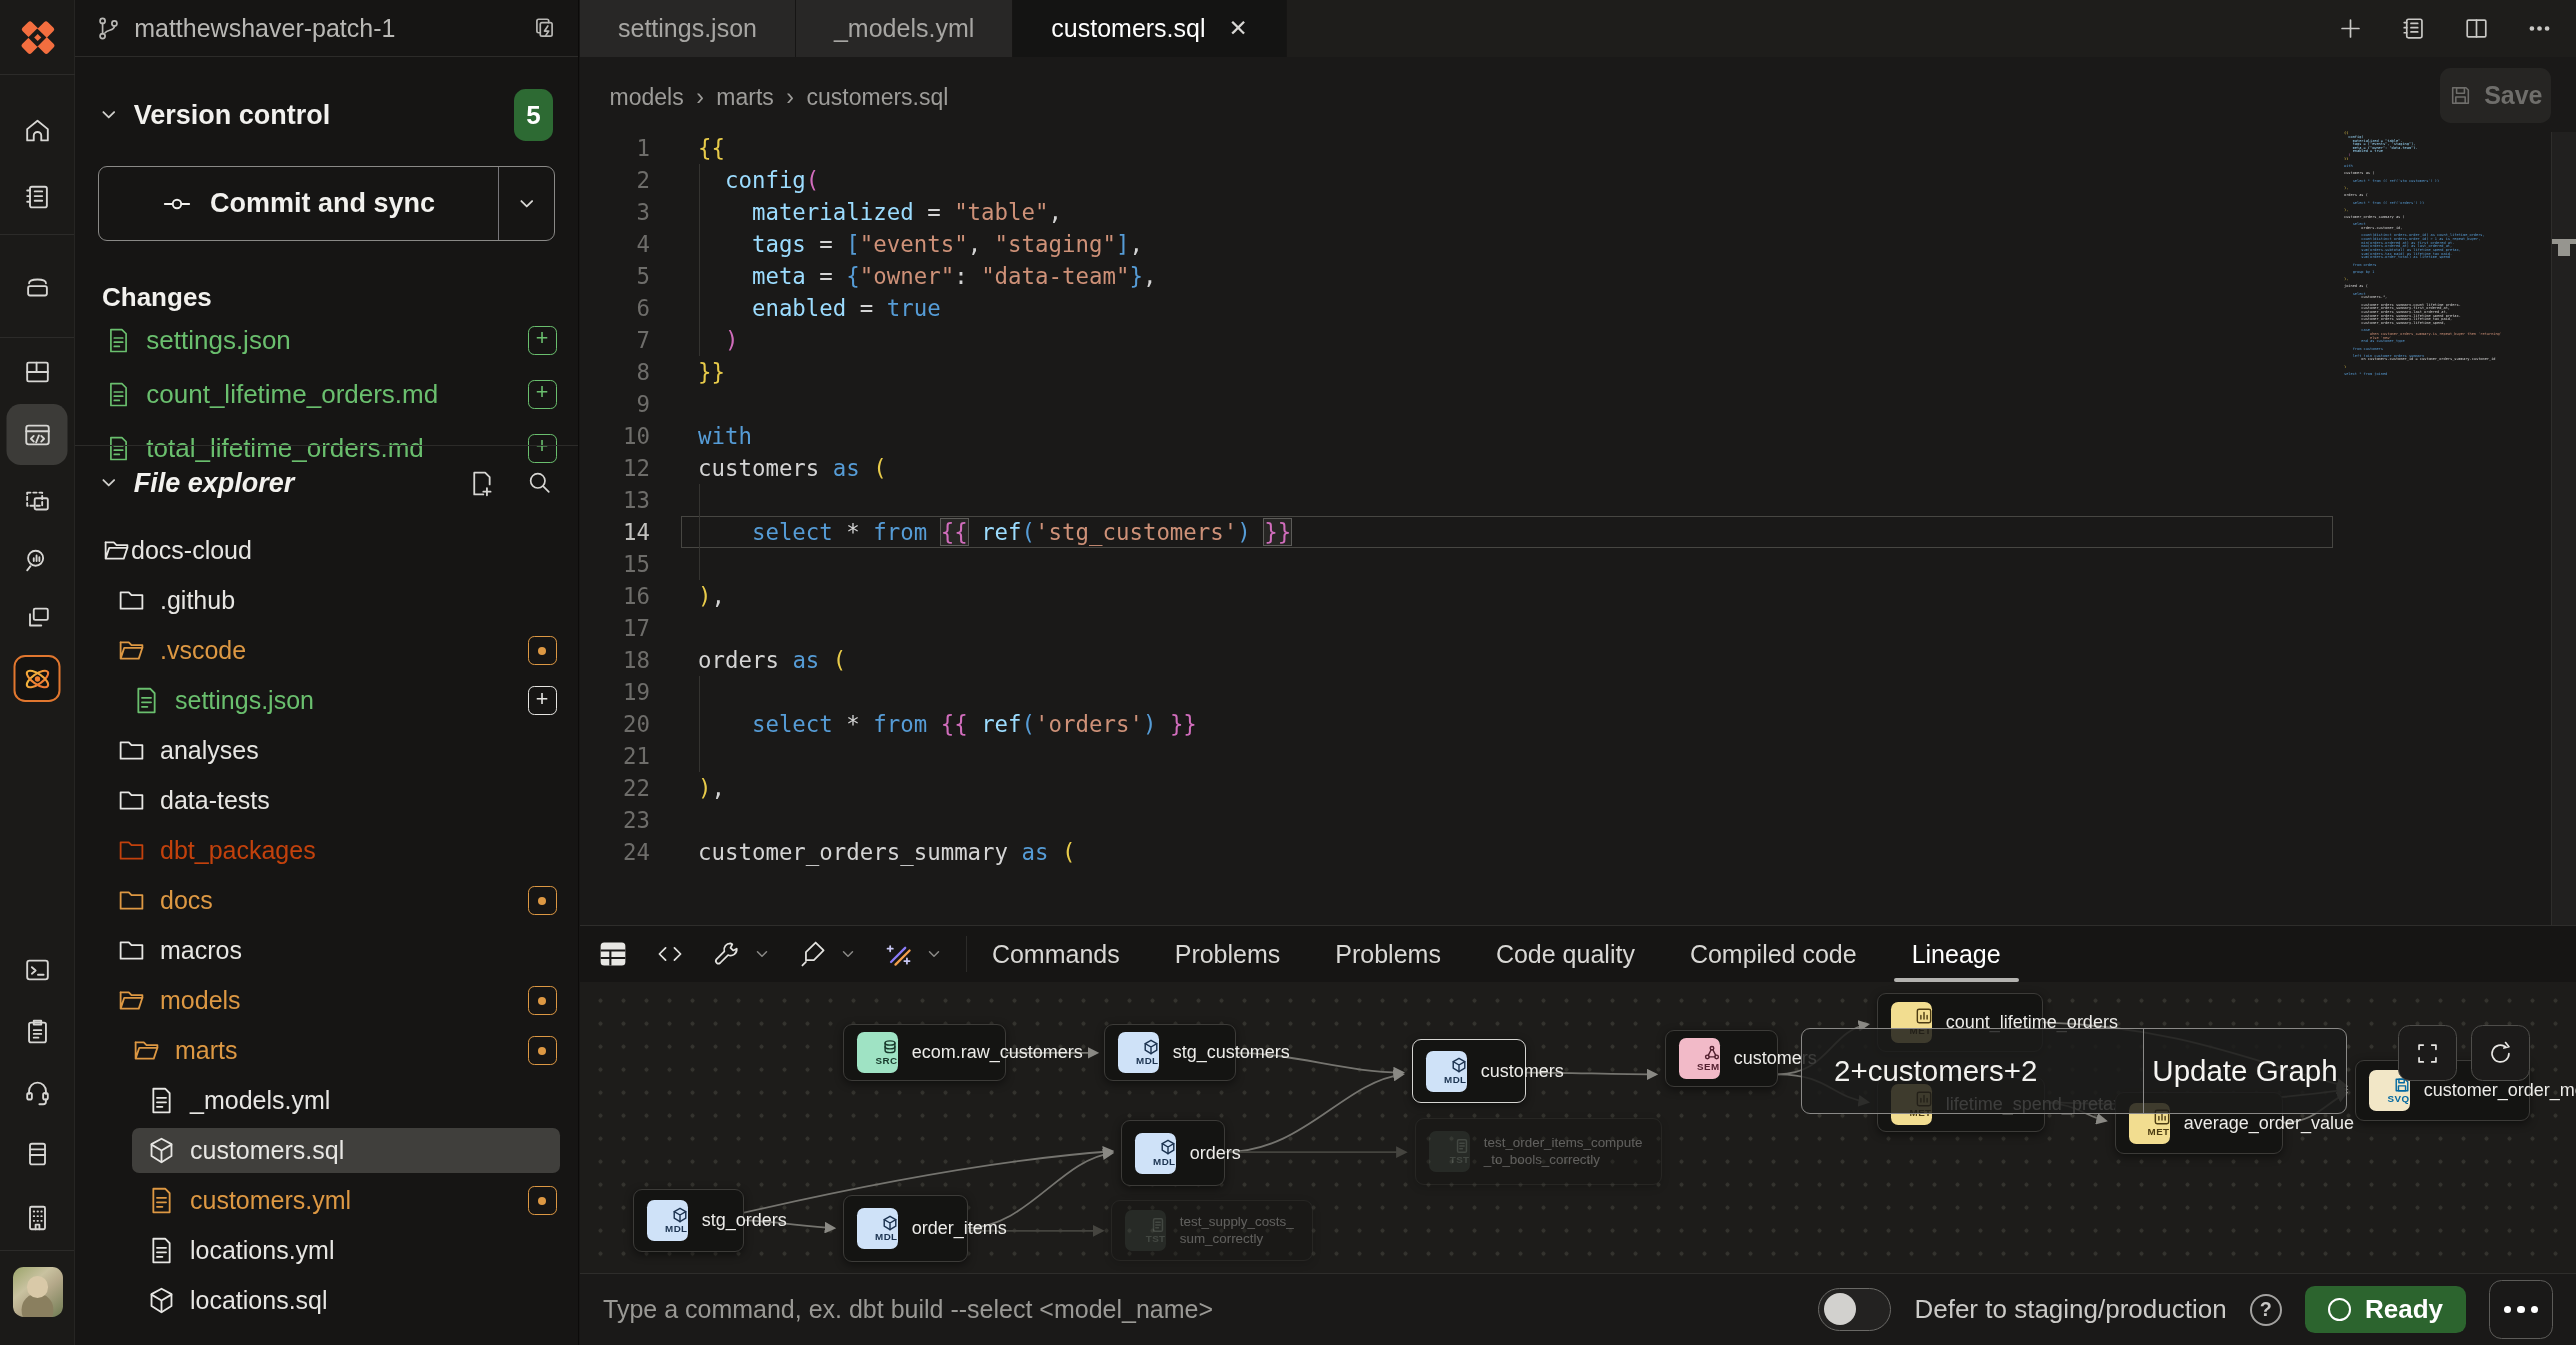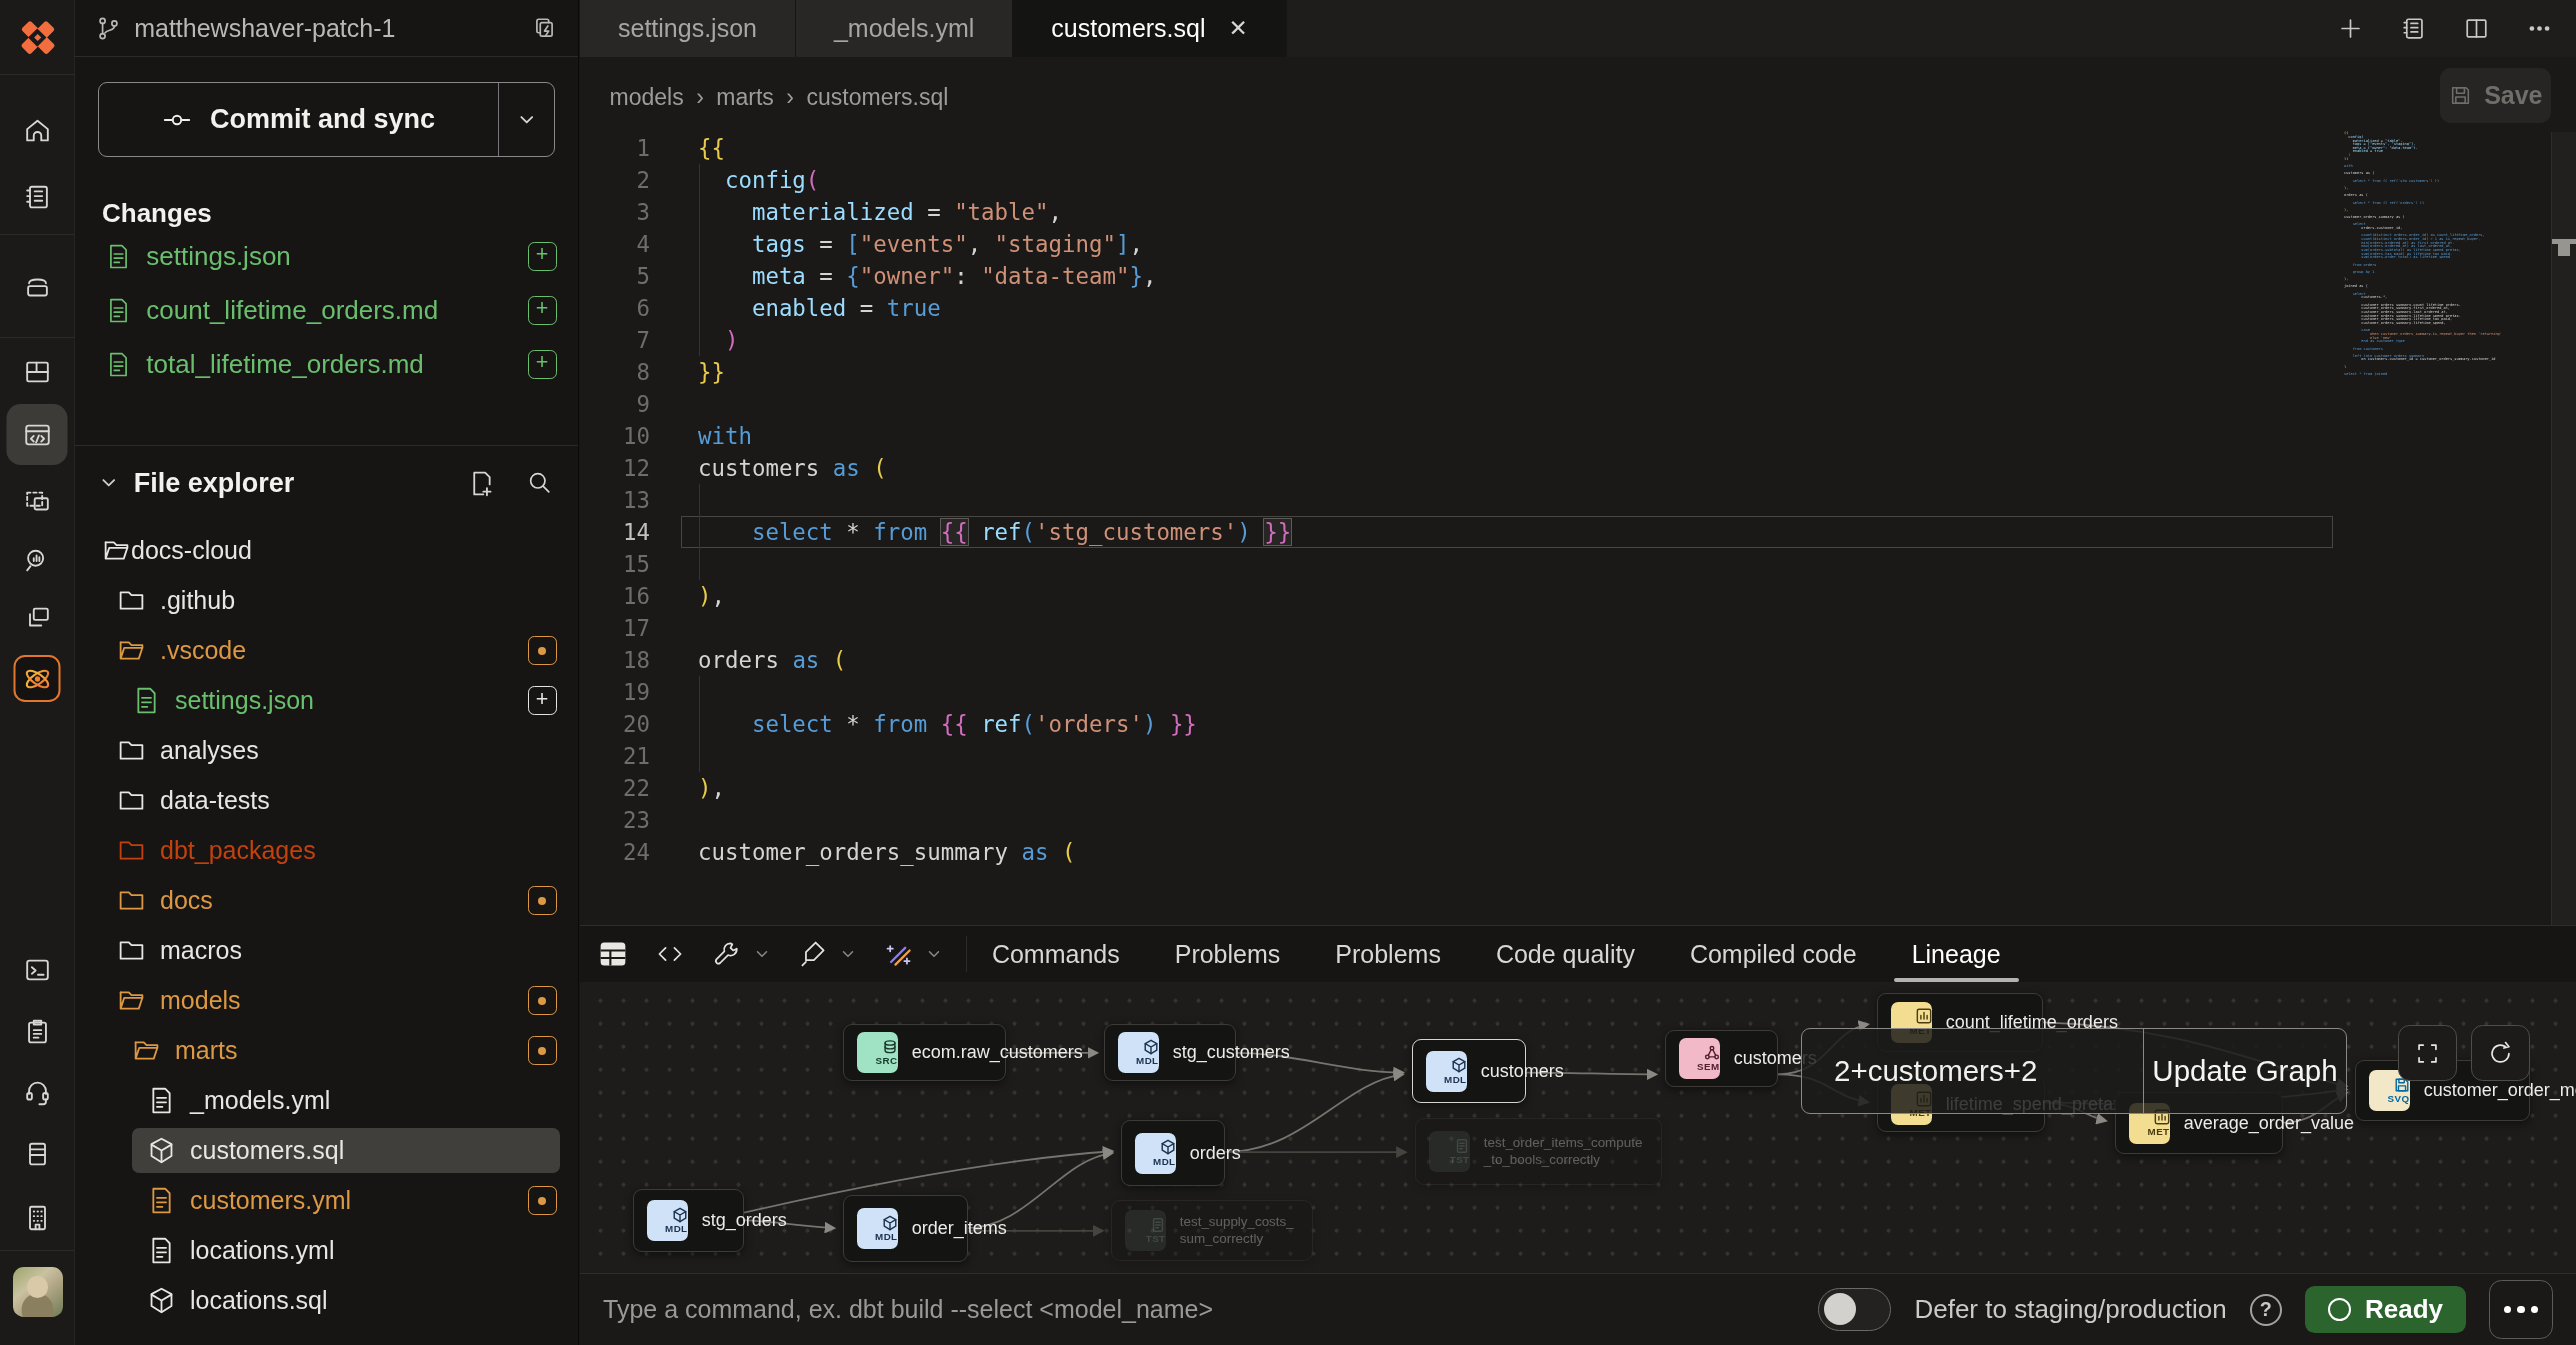--- a/index.html
+++ b/index.html
@@ -42,21 +42,21 @@
   .commit .csep{width:0;border-left:1.8px solid #77767a;margin:0;}
   .commit .cdrop{width:55px;display:flex;align-items:center;justify-content:center;color:#d8d7d4;}
   .changes-title{margin:41px 0 0 27px;font-size:26px;font-weight:bold;color:#f2f1ee;}
   .chg-row{display:flex;align-items:center;height:54px;margin:0 21.5px 0 30px;color:#6abf6e;}
   .chg-row .lbl{font-size:26px;margin-left:14.3px;flex:1;}
   .bdg{width:29px;height:29px;border-radius:6.3px;border:1.8px solid currentColor;display:flex;align-items:center;justify-content:center;flex:none;}
   .bdg.plus::before{content:"+";font-size:21.5px;line-height:1;margin-top:-1.8px;}
   .bdg.dot{color:#dd9843;}
   .bdg.dot::before{content:"";width:8px;height:8px;border-radius:50%;background:#dd9843;}
   .fx{position:absolute;top:445px;bottom:0;left:0;right:0;border-top:0.9px solid #2c2b29;overflow:hidden;}
-  .fx .sec-head{margin-top:21.5px;}
+  .fx .sec-head{margin-top:21.5px;font-style:italic;}
   .fx-icons{margin-left:auto;display:flex;gap:30px;color:#d7d6d3;}
   .tree{margin-top:27px;position:relative;}
   .trow{position:relative;height:50px;display:flex;align-items:center;}
   .trow .t-ic{position:absolute;width:29px;height:29px;}
   .trow .t-lbl{position:absolute;font-size:25px;white-space:nowrap;}
   .trow .bdg{position:absolute;right:21.5px;}
   .rowsel{position:absolute;left:57px;right:18px;top:2.7px;bottom:2.7px;background:#403f3c;border-radius:7.2px;}
   .c-white{color:#e7e6e3;} .c-orange{color:#dd9843;} .c-green{color:#6abf6e;}
   .c-dim{color:#c2410c;}
 
@@ -269,20 +269,27 @@
           <path d="M9 10v12M23 13c0 6-8 4-11 8"></path>
         </svg>
       <span class="branch-name">matthewshaver-patch-1</span>
       <svg class="ic" viewBox="0 0 32 32" style="width:27px;height:27px">
         <rect x="11" y="9" width="14" height="16" rx="2"></rect>
           <path d="M21 9V7a2 2 0 0 0-2-2H9a2 2 0 0 0-2 2v12a2 2 0 0 0 2 2h2M20 13l-4 6h5l-4 6"></path>
         </svg>
     </div>
 
     <section class="vc">
+      <div class="sec-head">
+        <svg class="ic chev" viewBox="0 0 24 24" style="width:21.5px;height:21.5px">
+            <path d="M6 9l6 6 6-6"></path>
+          </svg>
+        <span class="title">Version control</span>
+        <span class="badge5">5</span>
+      </div>
       <div class="commit">
         <div class="cmain">
           <svg class="ic" viewBox="0 0 32 32" style="width:30px;height:30px">
             <circle cx="16" cy="16" r="4.5"></circle>
               <path d="M3 16h8M21 16h8"></path>
             </svg>
           <span>Commit and sync</span>
         </div>
         <div class="csep"></div>
         <div class="cdrop">

